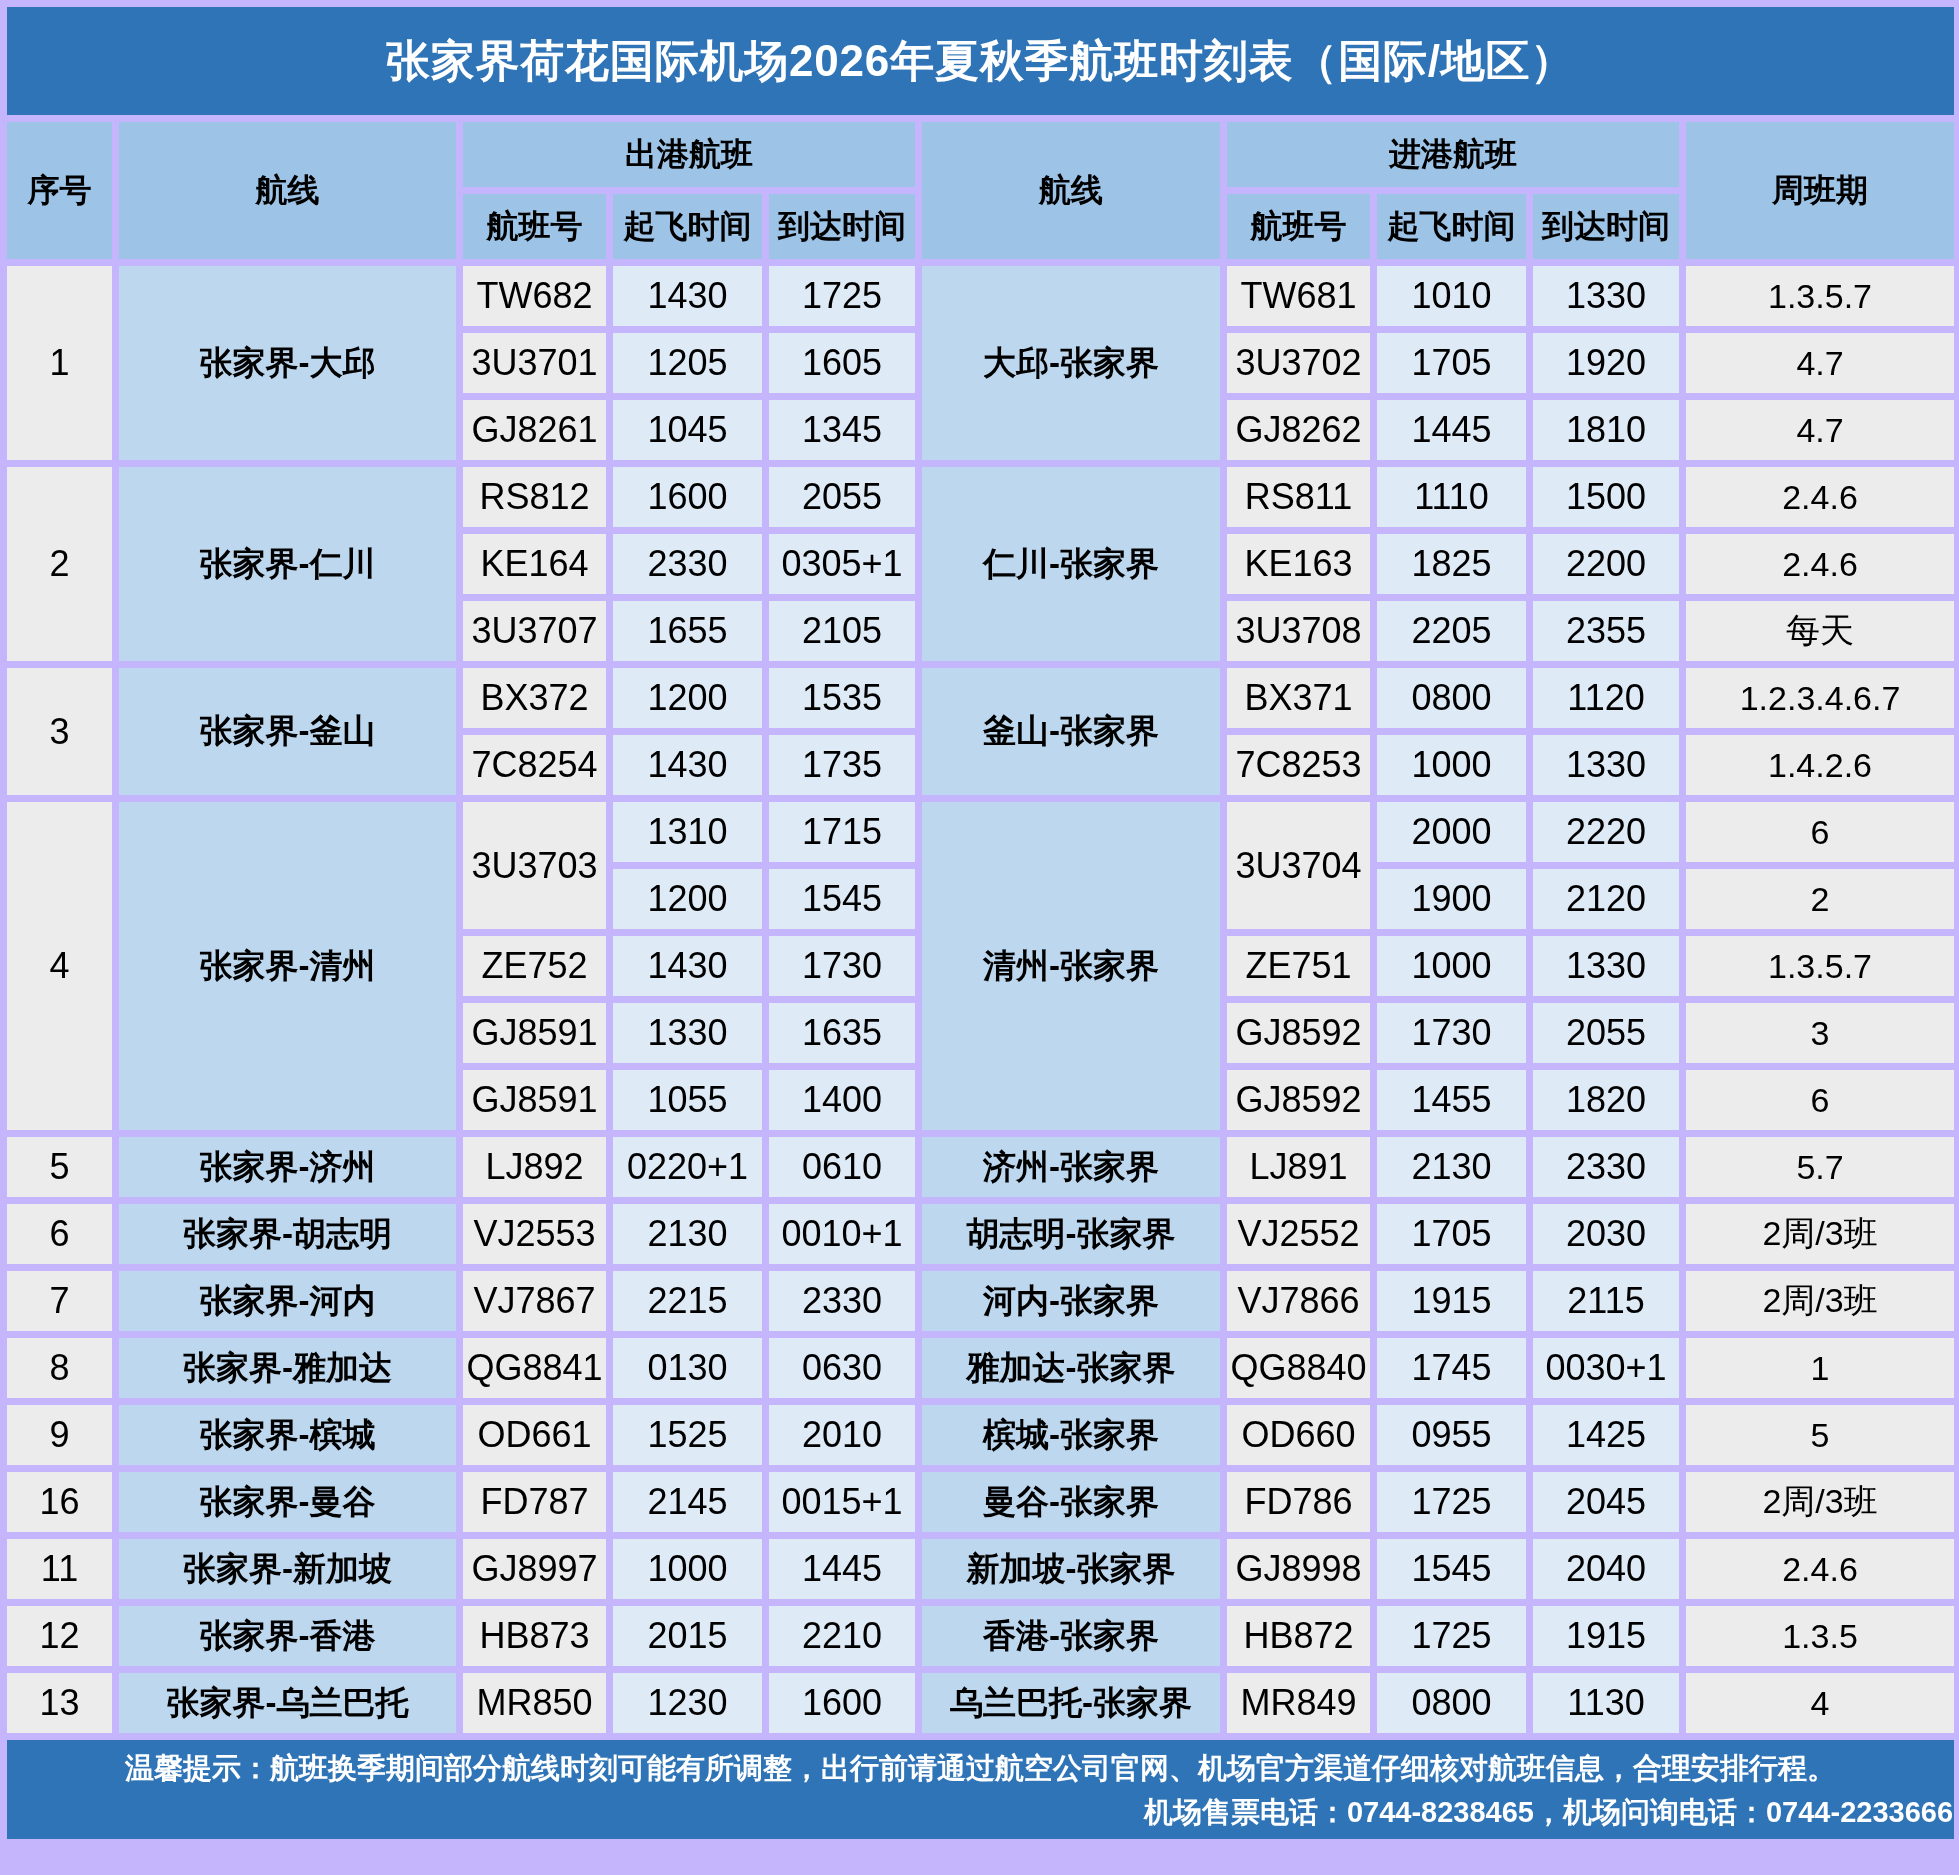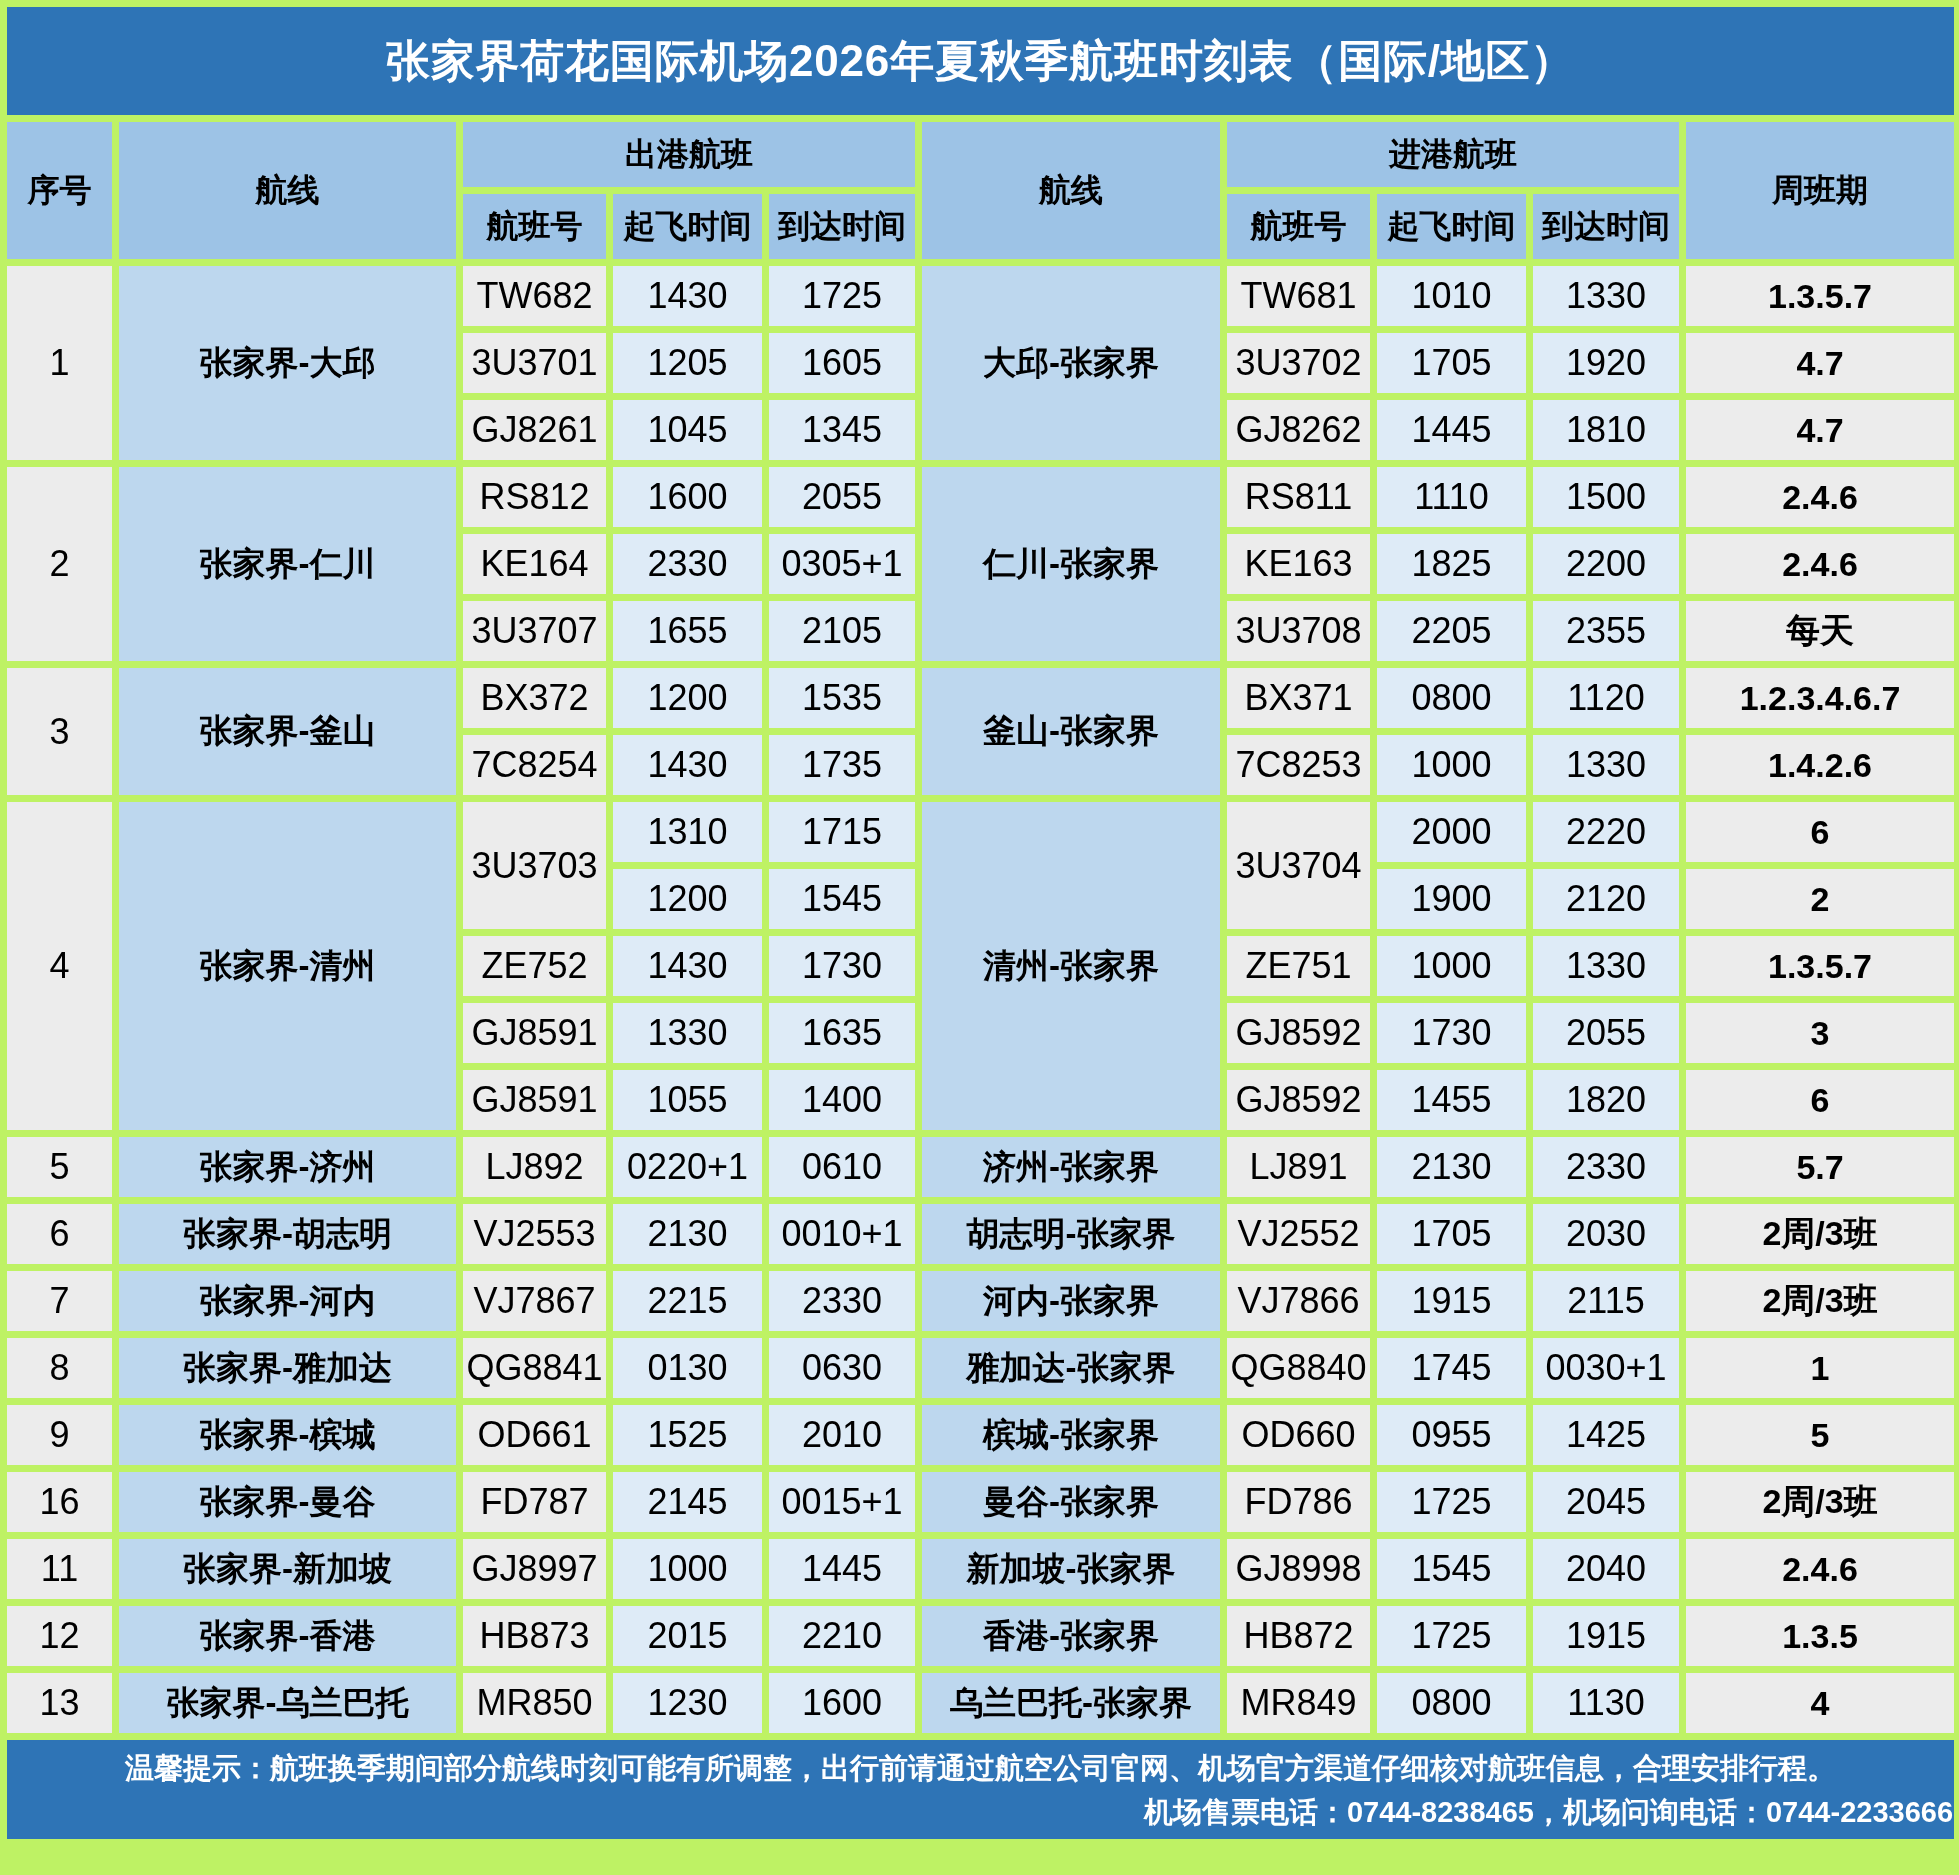--- a/index.html
+++ b/index.html
@@ -14,21 +14,21 @@
   * { box-sizing: border-box; }
   html, body {
     margin: 0;
     padding: 0;
     background: #FFFFFF;
     font-family: "Liberation Sans", "DejaVu Sans", sans-serif;
   }
   .page {
     width: 1959px;
     height: 1876px;
-    background: #bef264;
+    background: #c4b5fd;
   }
   table.timetable {
     width: 1959px;
     border-collapse: separate;
     border-spacing: 7px;
     table-layout: fixed;
   }
   td, th {
     text-align: center;
     vertical-align: middle;
@@ -46,21 +46,21 @@
   th.h {
     background: var(--header-blue);
     font-size: 32px;
     font-weight: 700;
     height: 65px;
   }
   td.c-seq { background: var(--gray); font-size: 36px; font-weight: 400; }
   td.c-route { background: var(--route-blue); font-size: 33px; font-weight: 700; }
   td.c-no { background: var(--gray); font-size: 36px; font-weight: 400; height: 60px; margin-top: 28px; }
   td.c-time { background: var(--time-blue); font-size: 36px; font-weight: 400; height: 60px; }
-  td.c-week { background: var(--gray); font-size: 34px; font-weight: 700; height: 60px; }
+  td.c-week { background: var(--gray); font-size: 34px; font-weight: 400; height: 60px; }
   .footer-bar {
     background: var(--dark-blue);
     color: var(--text-light);
     height: 99px;
     font-weight: 700;
     margin-top: 8px;
   }
   .footer-bar .f-line1 { font-size: 29px; line-height: 1.55; }
   .footer-bar .f-line2 { font-size: 29px; line-height: 1.45; text-align: right; }
 </style>

